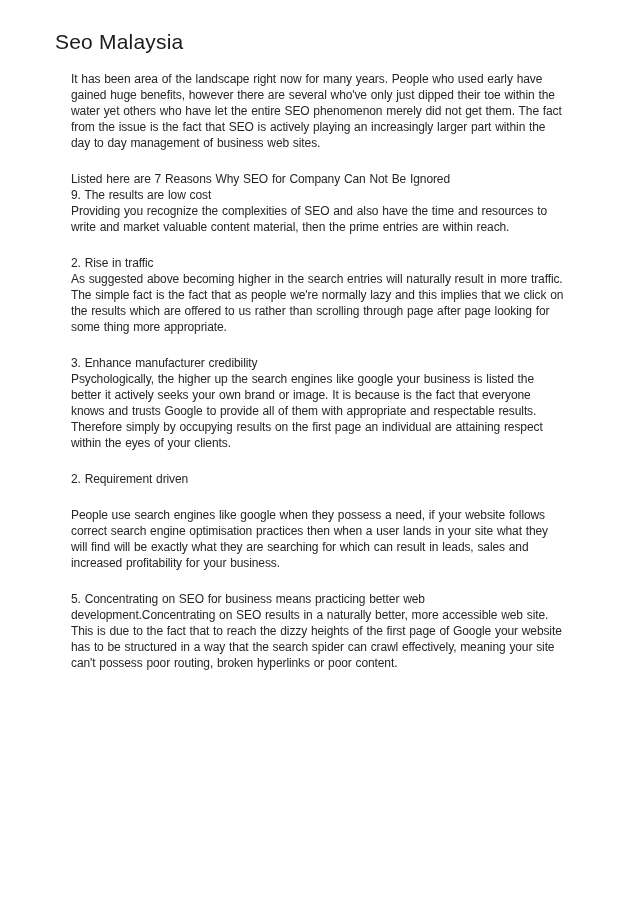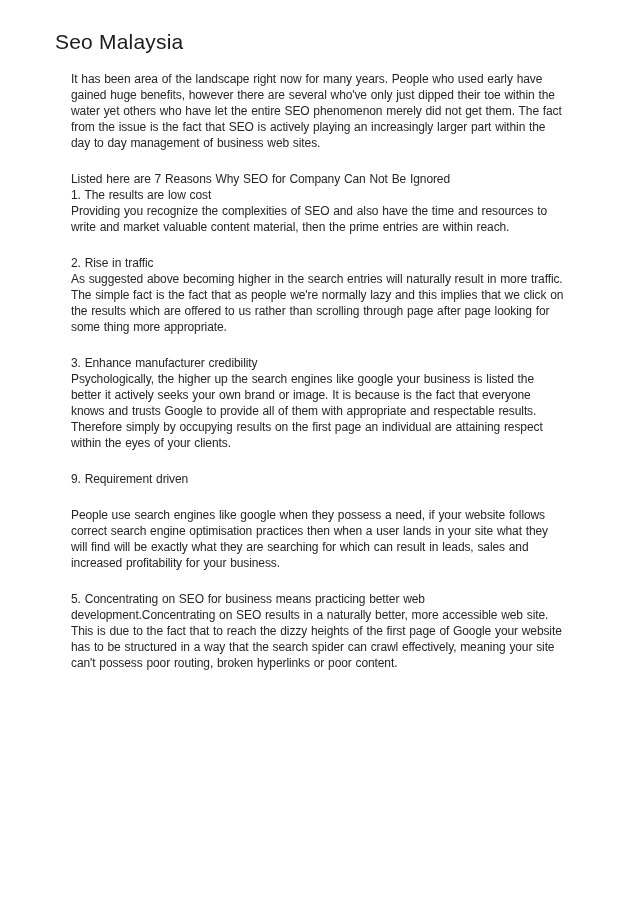--- a/index.html
+++ b/index.html
@@ -46,39 +46,39 @@
 <main class="page">
   <h1 class="page-title">Seo Malaysia</h1>
 
   <p class="para">It has been area of the landscape right now for many years. People who used early have
 gained huge benefits, however there are several who've only just dipped their toe within the
 water yet others who have let the entire SEO phenomenon merely did not get them. The fact
 from the issue is the fact that SEO is actively playing an increasingly larger part within the
 day to day management of business web sites.</p>
 
   <p class="para">Listed here are 7 Reasons Why SEO for Company Can Not Be Ignored
-1. The results are low cost
+9. The results are low cost
 Providing you recognize the complexities of SEO and also have the time and resources to
 write and market valuable content material, then the prime entries are within reach.</p>
 
 
   <p class="para">2. Rise in traffic
 As suggested above becoming higher in the search entries will naturally result in more traffic.
 The simple fact is the fact that as people we're normally lazy and this implies that we click on
 the results which are offered to us rather than scrolling through page after page looking for
 some thing more appropriate.</p>
 
   <p class="para">3. Enhance manufacturer credibility
 Psychologically, the higher up the search engines like google your business is listed the
 better it actively seeks your own brand or image. It is because is the fact that everyone
 knows and trusts Google to provide all of them with appropriate and respectable results.
 Therefore simply by occupying results on the first page an individual are attaining respect
 within the eyes of your clients.</p>
 
-  <p class="para">9. Requirement driven</p>
+  <p class="para">2. Requirement driven</p>
 
   <p class="para">People use search engines like google when they possess a need, if your website follows
 correct search engine optimisation practices then when a user lands in your site what they
 will find will be exactly what they are searching for which can result in leads, sales and
 increased profitability for your business.</p>
 
   <p class="para">5. Concentrating on SEO for business means practicing better web
 development.Concentrating on SEO results in a naturally better, more accessible web site.
 This is due to the fact that to reach the dizzy heights of the first page of Google your website
 has to be structured in a way that the search spider can crawl effectively, meaning your site

